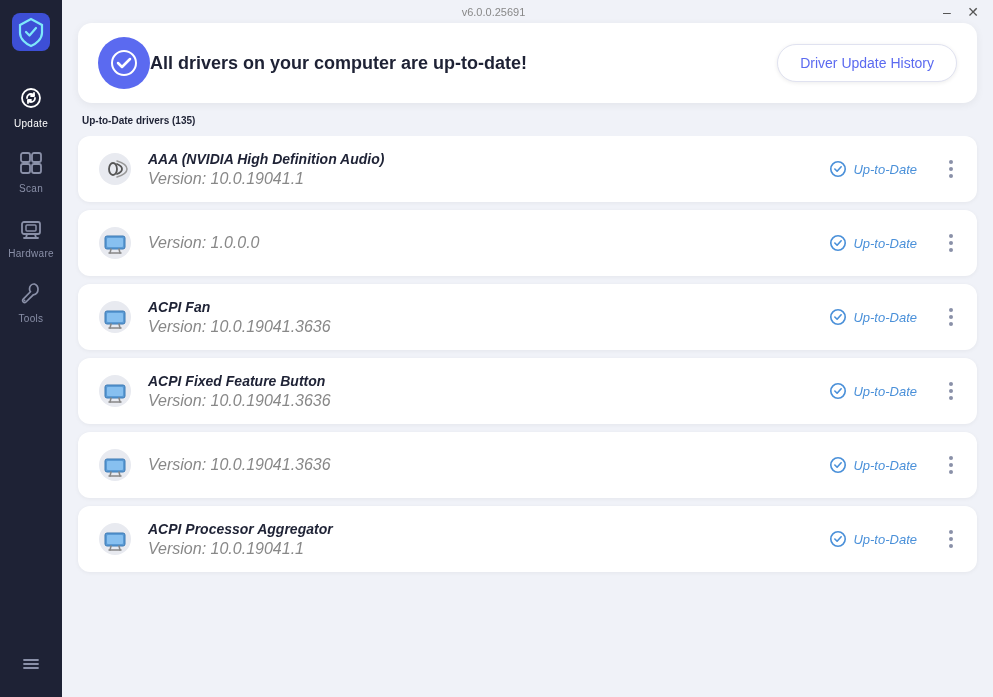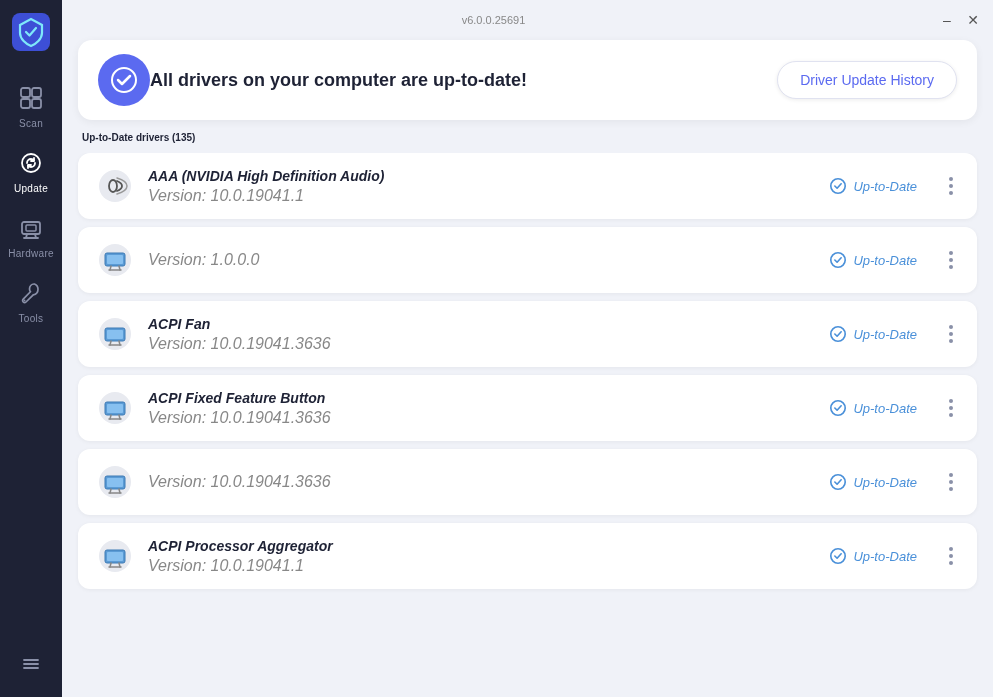--- a/index.html
+++ b/index.html
@@ -87,21 +87,21 @@
       flex: 1;
       display: flex;
       flex-direction: column;
       background: #f0f2f8;
       height: 100%;
       overflow: hidden;
     }
 
     
     .titlebar {
-      height: 40px;
+      height: 23px;
       display: flex;
       align-items: center;
       justify-content: flex-end;
       padding-right: 10px;
       background: #f0f2f8;
       gap: 12px;
     }
     .titlebar-version {
       font-size: 11px;
       color: #888;
@@ -262,43 +262,43 @@
 
 <div class="sidebar">
   <div class="sidebar-logo">
     <svg viewBox="0 0 38 38" fill="none" xmlns="http://www.w3.org/2000/svg">
       <rect width="38" height="38" rx="8" fill="#3d4fd6"></rect>
       <path d="M8 12 L19 6 L30 12 L30 20 C30 26 24 31 19 33 C14 31 8 26 8 20 Z" fill="none" stroke="#7ee8fa" stroke-width="2.2"></path>
       <path d="M14 19 L17.5 22.5 L24 15" stroke="#7ee8fa" stroke-width="2.2" stroke-linecap="round" stroke-linejoin="round"></path>
     </svg>
   </div>
 
-  <div class="sidebar-item">
-    <div class="icon-box">
-      <svg width="26" height="26" viewBox="0 0 26 26" fill="none">
-        <rect x="3" y="3" width="9" height="9" rx="2" stroke="currentColor" stroke-width="1.8"></rect>
-        <rect x="14" y="3" width="9" height="9" rx="2" stroke="currentColor" stroke-width="1.8"></rect>
-        <rect x="3" y="14" width="9" height="9" rx="2" stroke="currentColor" stroke-width="1.8"></rect>
-        <rect x="14" y="14" width="9" height="9" rx="2" stroke="currentColor" stroke-width="1.8"></rect>
-      </svg>
-    </div>
-    <span class="item-label">Scan</span>
-  </div>
-
   <div class="sidebar-item active">
     <div class="icon-box">
       <svg width="26" height="26" viewBox="0 0 26 26" fill="none">
         <circle cx="13" cy="13" r="9" stroke="currentColor" stroke-width="1.8"></circle>
         <path d="M9 13 C9 10.8 10.8 9 13 9 C14.2 9 15.3 9.5 16 10.4" stroke="currentColor" stroke-width="1.8" stroke-linecap="round"></path>
         <path d="M16 8 L16 11 L13 11" stroke="currentColor" stroke-width="1.8" stroke-linecap="round" stroke-linejoin="round"></path>
         <path d="M17 13 C17 15.2 15.2 17 13 17 C11.8 17 10.7 16.5 10 15.6" stroke="currentColor" stroke-width="1.8" stroke-linecap="round"></path>
         <path d="M10 18 L10 15 L13 15" stroke="currentColor" stroke-width="1.8" stroke-linecap="round" stroke-linejoin="round"></path>
       </svg>
     </div>
     <span class="item-label">Update</span>
+  </div>
+
+  <div class="sidebar-item">
+    <div class="icon-box">
+      <svg width="26" height="26" viewBox="0 0 26 26" fill="none">
+        <rect x="3" y="3" width="9" height="9" rx="2" stroke="currentColor" stroke-width="1.8"></rect>
+        <rect x="14" y="3" width="9" height="9" rx="2" stroke="currentColor" stroke-width="1.8"></rect>
+        <rect x="3" y="14" width="9" height="9" rx="2" stroke="currentColor" stroke-width="1.8"></rect>
+        <rect x="14" y="14" width="9" height="9" rx="2" stroke="currentColor" stroke-width="1.8"></rect>
+      </svg>
+    </div>
+    <span class="item-label">Scan</span>
   </div>
 
   <div class="sidebar-item">
     <div class="icon-box">
       <svg width="26" height="26" viewBox="0 0 26 26" fill="none">
         <rect x="4" y="7" width="18" height="12" rx="2" stroke="currentColor" stroke-width="1.8"></rect>
         <path d="M9 19 L8 23" stroke="currentColor" stroke-width="1.8" stroke-linecap="round"></path>
         <path d="M17 19 L18 23" stroke="currentColor" stroke-width="1.8" stroke-linecap="round"></path>
         <path d="M6 23 L20 23" stroke="currentColor" stroke-width="1.8" stroke-linecap="round"></path>
         <rect x="8" y="10" width="10" height="6" rx="1" stroke="currentColor" stroke-width="1.5"></rect>

